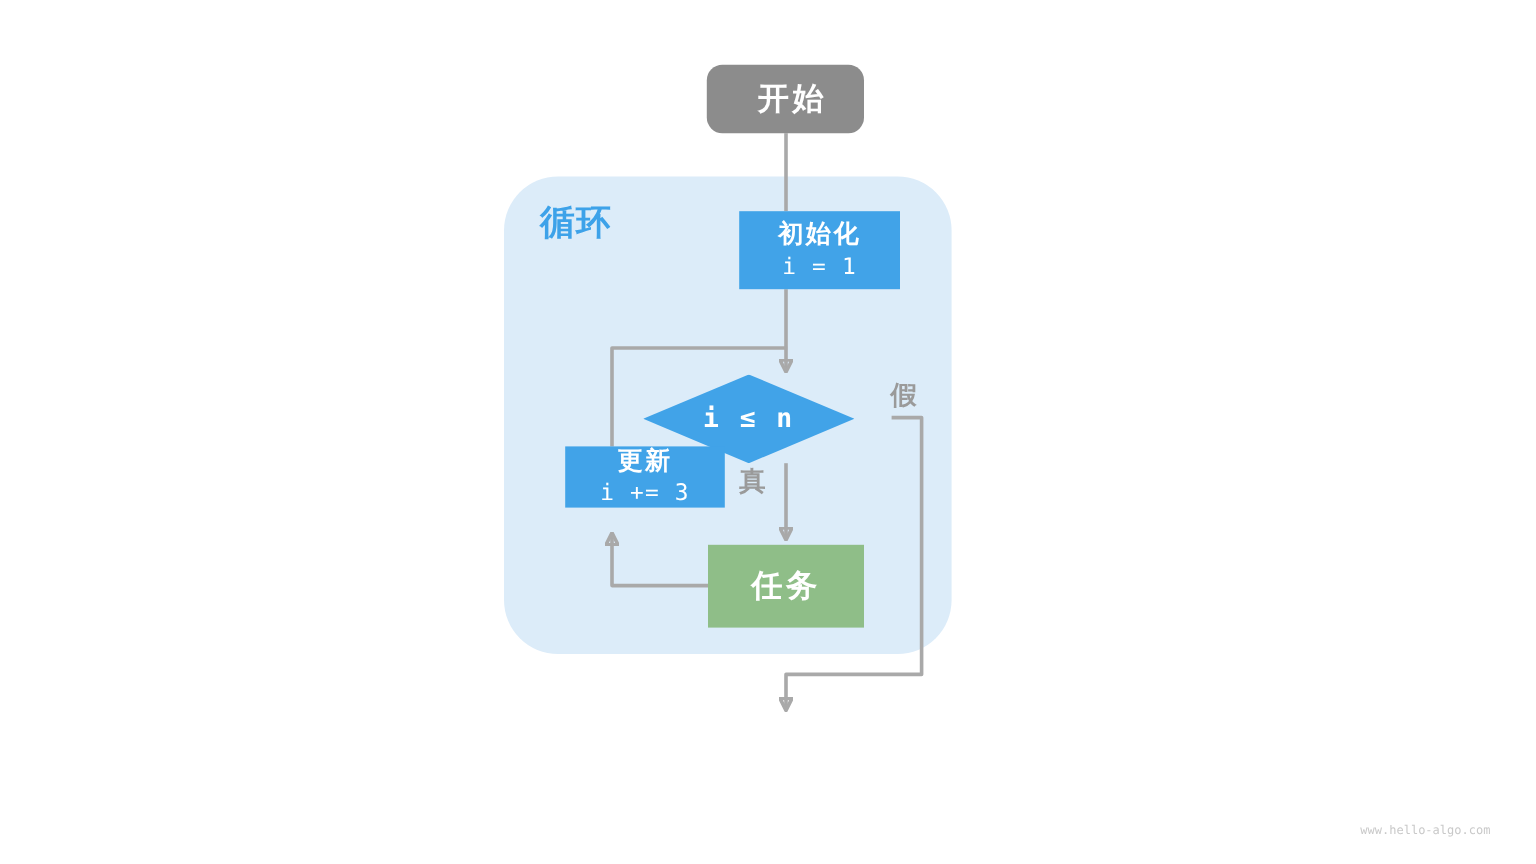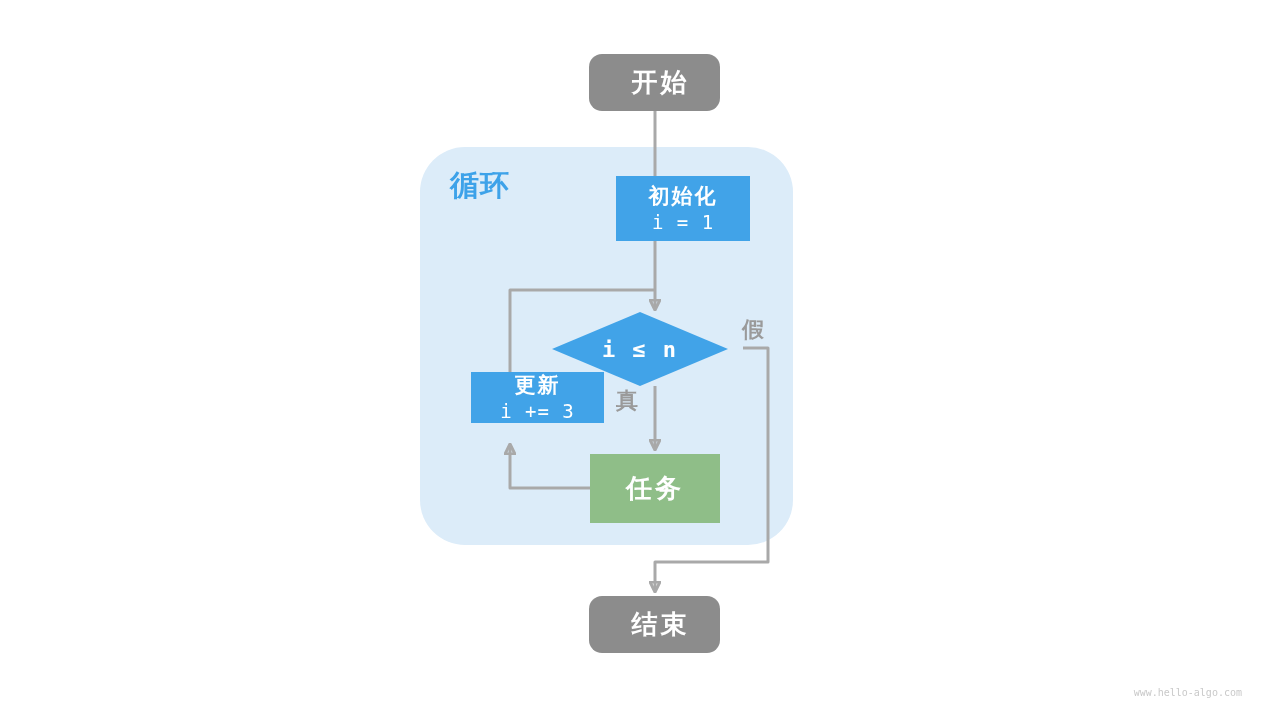--- a/index.html
+++ b/index.html
@@ -81,21 +81,21 @@
     letter-spacing: 3px;
   }
   .node .code {
     font-family: "DejaVu Sans Mono", "Liberation Mono", monospace;
     font-size: 19px;
     font-weight: normal;
     letter-spacing: 1px;
   }
   .diamond {
     position: absolute;
-    left: 552px; top: 312px;
+    left: 536px; top: 312px;
     width: 176px; height: 74px;
     background: var(--node-blue);
     clip-path: polygon(50% 0, 100% 50%, 50% 100%, 0 50%);
     display: flex;
     align-items: center;
     justify-content: center;
     color: #ffffff;
     font-family: "DejaVu Sans Mono", "Liberation Mono", monospace;
     font-size: 22px;
     font-weight: bold;
@@ -163,19 +163,16 @@
 
   <div id="update" class="node process">
     <span>更新</span>
     <span class="code">i += 3</span>
   </div>
 
   <div id="task" class="node task">
     <span>任务</span>
   </div>
 
-  <div id="end" class="node terminal">
-    <span>结束</span>
-  </div>
 
   <div class="watermark">www.hello-algo.com</div>
 
 </div>
 
 </body></html>

